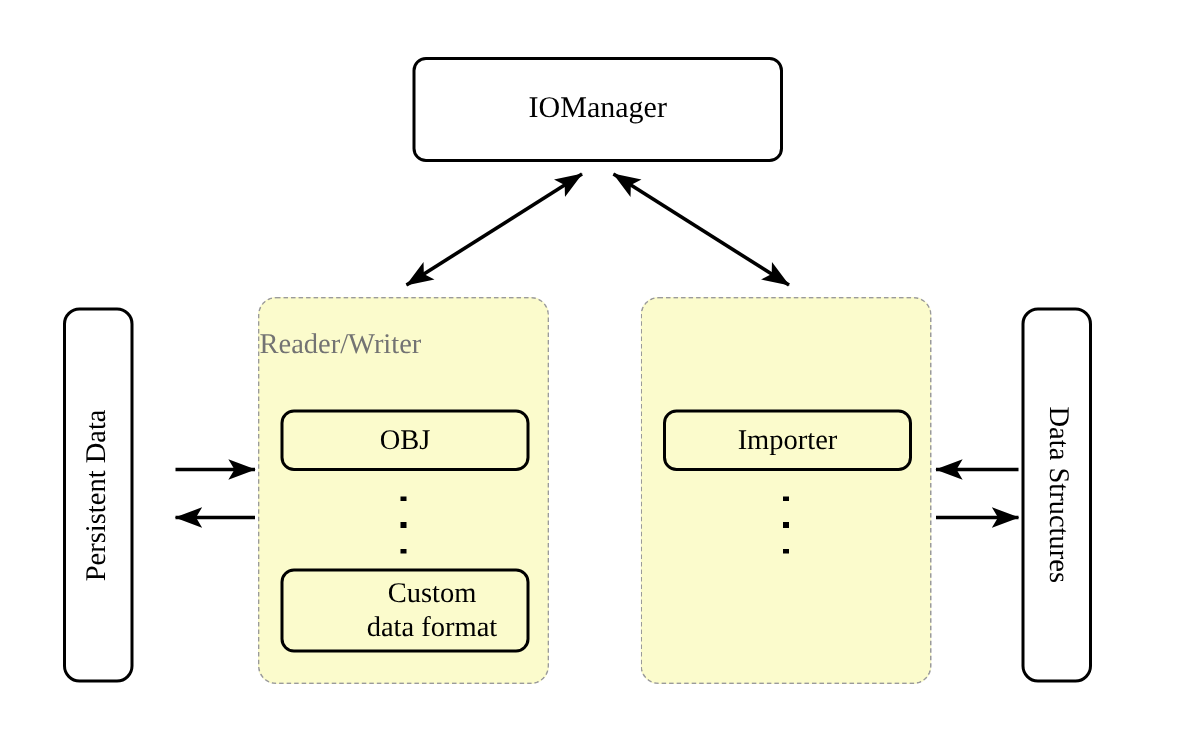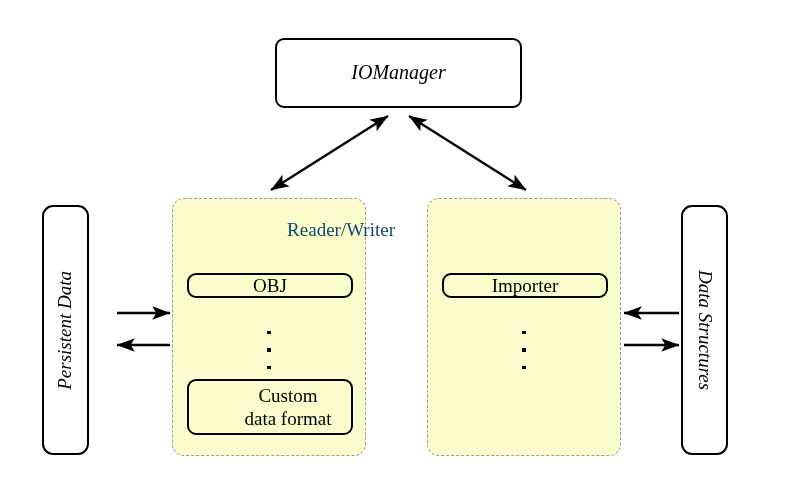--- a/index.html
+++ b/index.html
@@ -22,21 +22,20 @@
     box-sizing: border-box;
     border: 2.6px solid #000000;
     border-radius: 9px;
     background: transparent;
     display: flex;
     align-items: center;
     justify-content: center;
     text-align: center;
     color: #000000;
     line-height: 1.18;
-    font-style: italic;
   }
 
   #io-manager {
     left: 275px;
     top: 38px;
     width: 247px;
     height: 70px;
     font-size: 20px;
   }
 
@@ -85,45 +84,44 @@
     left: 427px;
     top: 198px;
     width: 194px;
     height: 258px;
   }
   .group-title {
     position: absolute;
     top: 20px;
     left: 0;
     width: 100%;
-    text-align: right;
+    text-align: left;
     font-size: 19px;
-    color: #0c4a6e;
+    color: #737373;
     white-space: nowrap;
-    padding-left: 30px;
   }
 
   
   .inner-node {
     position: absolute;
     box-sizing: border-box;
     border: 2.6px solid #000000;
     border-radius: 9px;
     background: #fbfbcc;
     display: flex;
     align-items: center;
     justify-content: center;
     text-align: center;
     font-size: 19px;
     color: #000000;
     line-height: 1.22;
     left: 14px;
     width: 166px;
   }
-  .inner-top { top: 74px; height: 25px; }
+  .inner-top { top: 74px; height: 41px; }
   .inner-bottom { top: 180px; height: 56px; padding-left: 36px; }
 
   
   .vdots {
     position: absolute;
     left: 0;
     width: 100%;
     top: 132px;
     height: 38px;
     display: flex;

